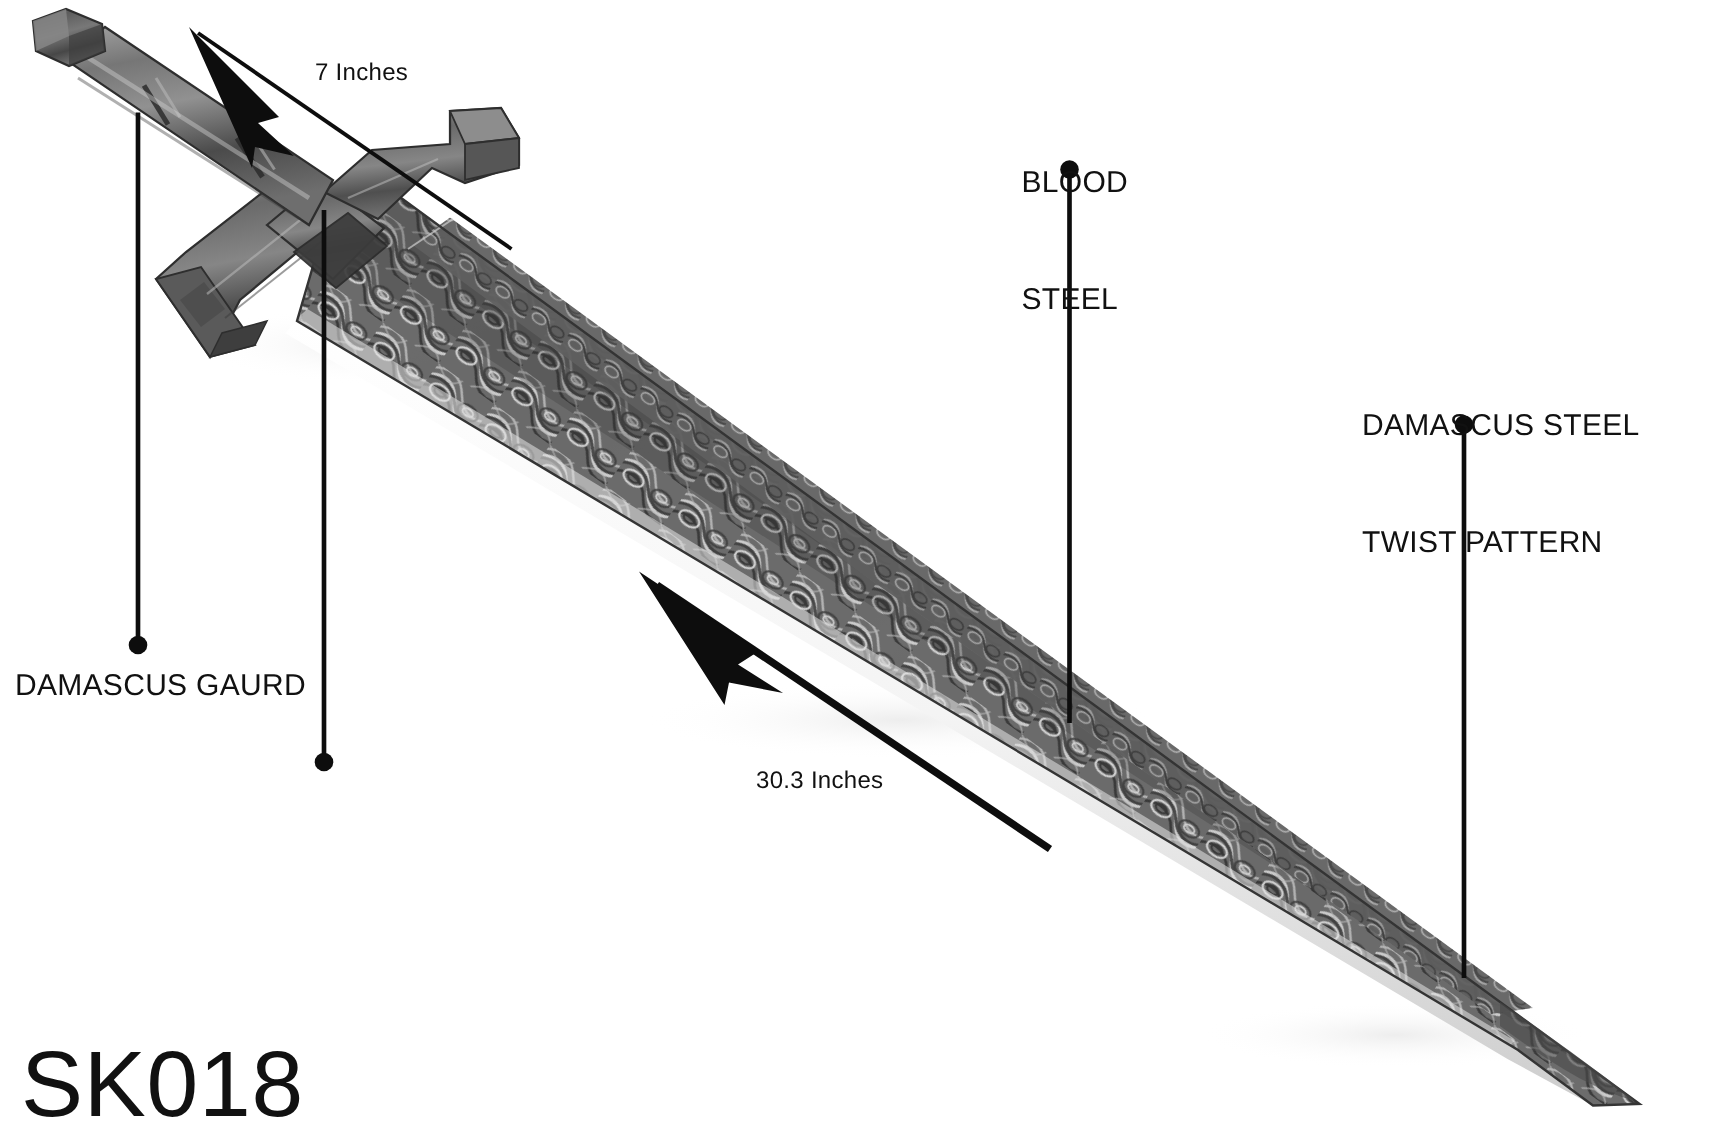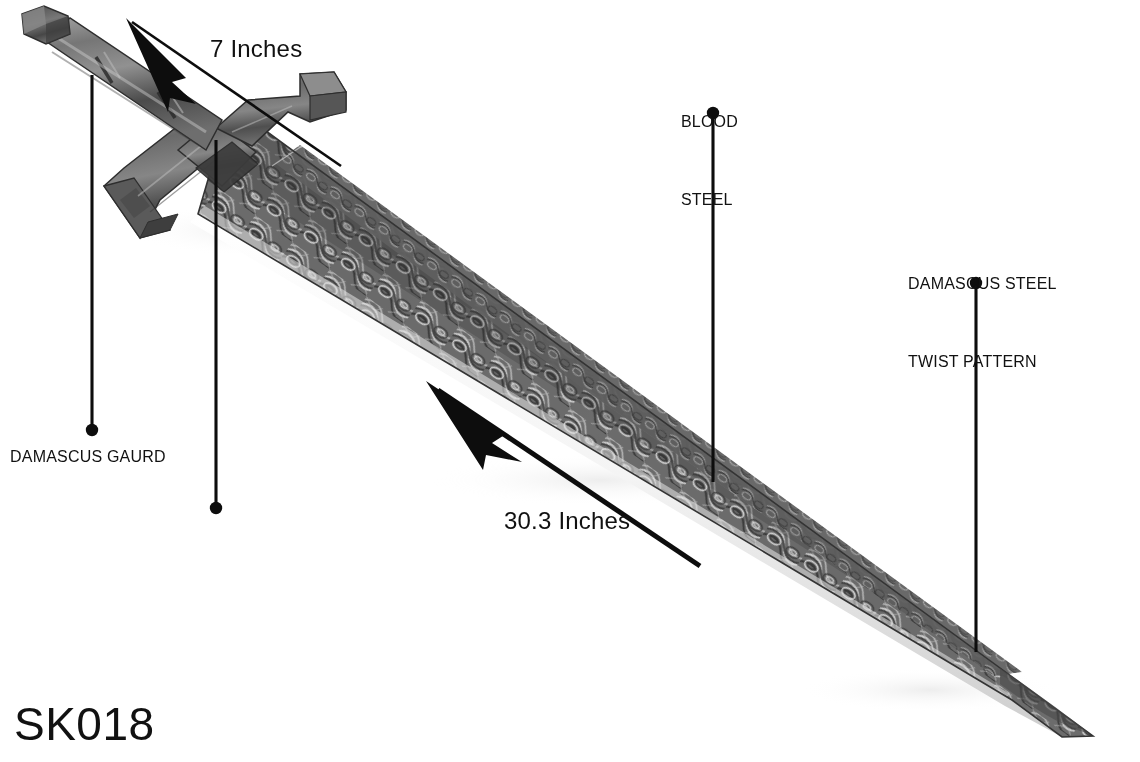--- a/index.html
+++ b/index.html
@@ -25,32 +25,32 @@
     width: 1140px;
     height: 762px;
   }
   .label {
     position: absolute;
     color: #111111;
     white-space: pre;
     letter-spacing: 0.2px;
   }
   .label-caps {
+    font-size: 20px;
+    line-height: 26px;
+    font-weight: 400;
+    text-transform: none;
+  }
+  .label-mixed {
     font-size: 16px;
     line-height: 26px;
     font-weight: 400;
-    text-transform: none;
-  }
-  .label-mixed {
-    font-size: 24px;
-    line-height: 26px;
-    font-weight: 400;
   }
   .label-code {
-    font-size: 46px;
+    font-size: 62px;
     line-height: 52px;
     font-weight: 400;
     color: #111111;
     letter-spacing: 0.5px;
   }
   .lbl-handle   { left: 10px;  top: 444px; }
   .lbl-guard    { left: 134px; top: 517px; }
   .lbl-blood    { left: 681px; top: 57px;  text-align: left; }
   .lbl-twist    { left: 908px; top: 219px; text-align: left; }
   .lbl-7in      { left: 210px; top: 36px;  }

